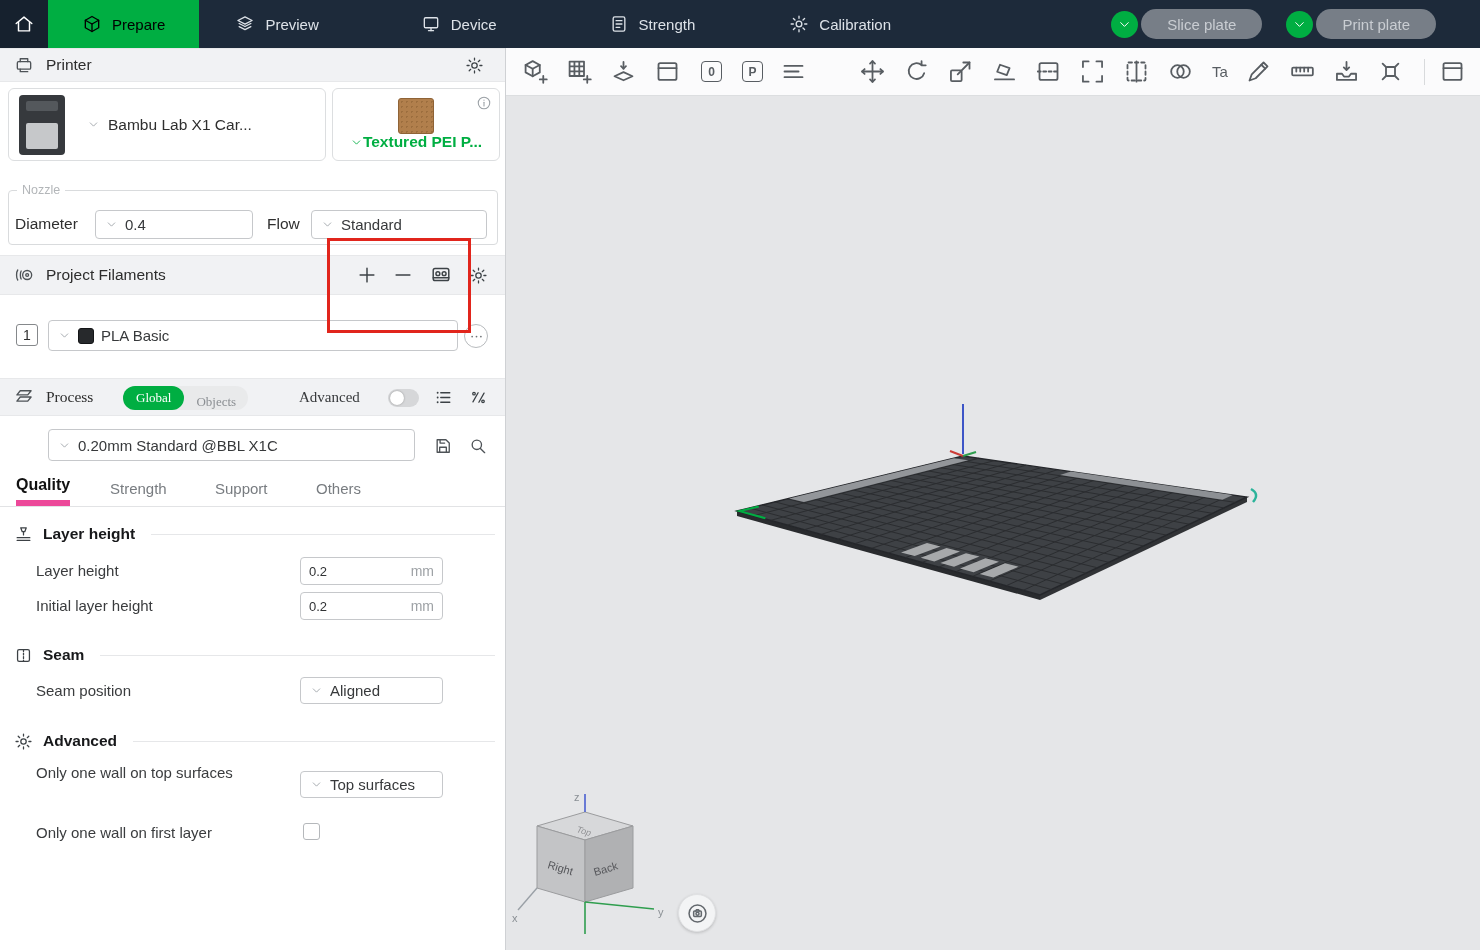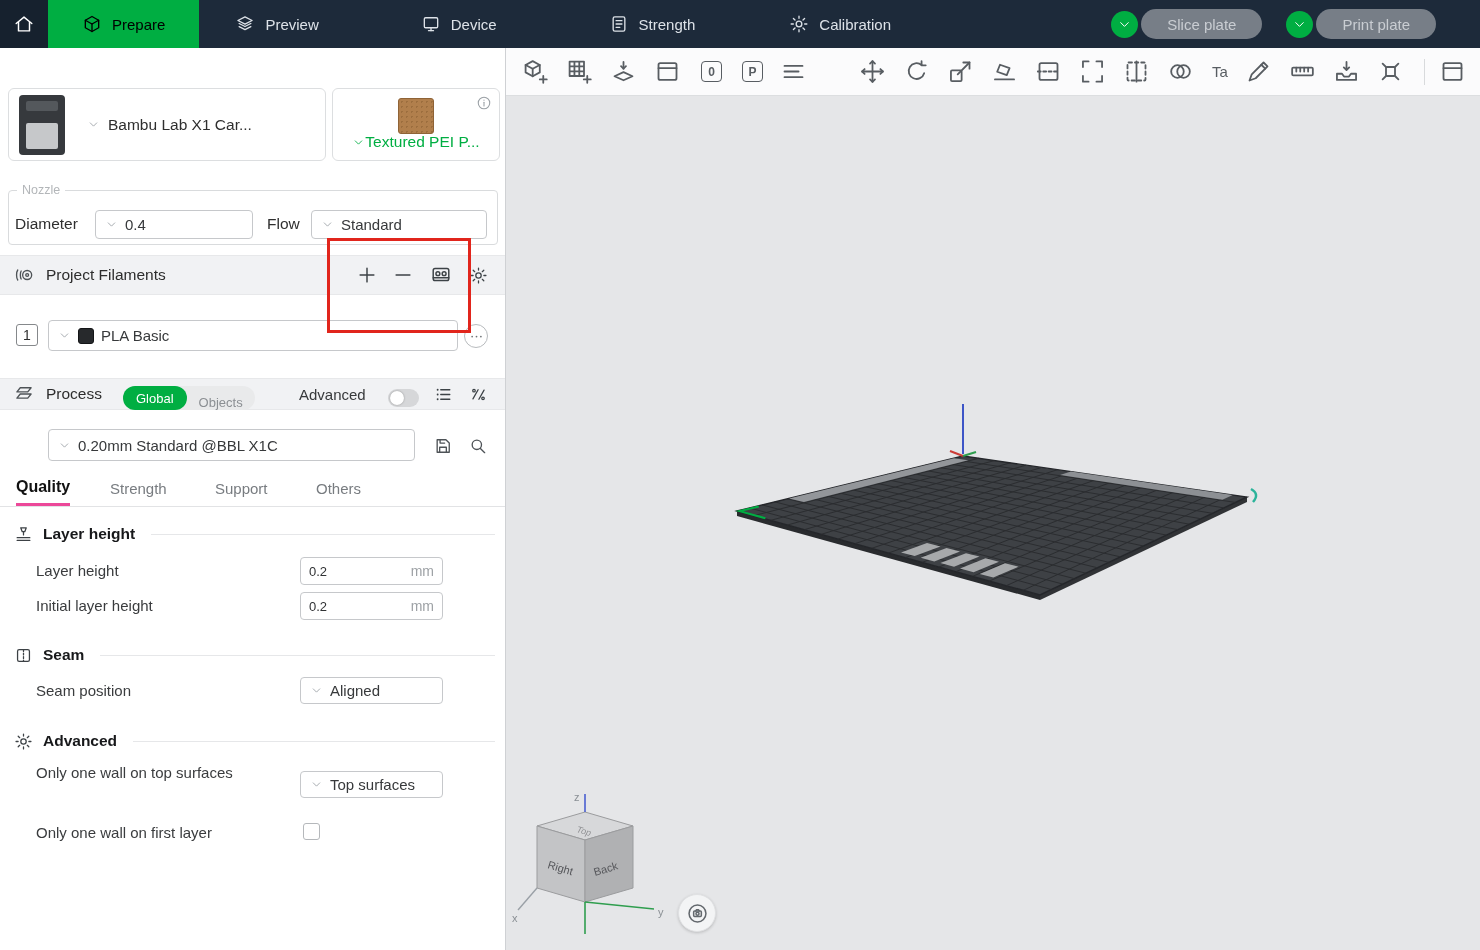--- a/index.html
+++ b/index.html
@@ -23,21 +23,21 @@
   .chev-circle .ticon { width:15px; height:15px; }
   .plate-action-btn { height:30px; border:none; border-radius:15px; background:#777e87; color:#c9cdd2;
                       font-size:15px; padding:0 26px; margin-left:3px; font-family:inherit; cursor:default; }
 
   
   .sidebar { position:absolute; left:0; top:48px; width:506px; bottom:0; background:#fff; border-right:1px solid #cfd1d4; }
   .sec-header { position:absolute; left:0; right:0; background:#f1f2f4; border-top:1px solid #e7e8ea;
                 border-bottom:1px solid #e7e8ea; display:flex; align-items:center; padding:0 14px; }
   #hdr-printer { top:0; height:34px; }
   #hdr-filaments { top:207px; height:40px; }
-  #hdr-process { top:330px; height:32px; }
+  #hdr-process { top:330px; height:38px;font-family:Liberation Serif, serif; }
   .sic { width:20px; height:20px; color:#4e5357; flex:0 0 auto; }
   .sec-title { font-size:15.5px; color:#2d2d2d; margin-left:12px; white-space:nowrap; }
   .hbtn { position:absolute; top:50%; transform:translateY(-50%); width:28px; height:28px; background:none; border:none;
           display:flex; align-items:center; justify-content:center; color:#3c4246; cursor:pointer; padding:0; }
   .hbtn .ticon { width:19px; height:19px; }
   .hbtn.big .ticon { width:22px; height:22px; }
 
   .cards { position:absolute; top:40px; left:0; right:0; height:84px; }
   .card { position:absolute; top:0; height:73px; background:#fff; border:1px solid #dcdee0; border-radius:6px; }
   .printer-card { left:8px; width:318px; display:flex; align-items:center; cursor:pointer; }
@@ -45,21 +45,21 @@
   .printer-thumb::before { content:""; position:absolute; left:7px; right:7px; top:6px; height:10px; background:#54585c; border-radius:2px; }
   .pt-door { position:absolute; left:7px; right:7px; bottom:6px; height:26px; background:#c6c8ca; border-radius:2px; }
   .card-combo { display:flex; align-items:center; gap:8px; margin-left:22px; font-size:15.5px; color:#2f2f2f; }
   .chev-s { width:13px; height:13px; color:#9aa0a5; flex:0 0 auto; }
   .plate-card { left:332px; width:168px; cursor:pointer; }
   .info-ic { position:absolute; right:7px; top:6px; width:16px; height:16px; color:#9aa0a5; cursor:pointer; }
   .plate-thumb { position:absolute; left:50%; transform:translateX(-50%); top:9px; width:36px; height:36px;
                  background:#b17f4c; border:1px solid #8f6336; border-radius:3px;
                  background-image:radial-gradient(#9c6e3e 1px, transparent 1px); background-size:5px 5px; }
   .plate-combo { position:absolute; left:0; right:0; bottom:9px; display:flex; justify-content:center; align-items:center;
-                 gap:0; color:#00ae42; font-size:15.5px; }
+                 gap:0; color:#00ae42; font-size:15.5px;font-weight:bold; }
   .plate-combo .chev-s { color:#00ae42; }
 
   fieldset.nozzle { position:absolute; left:8px; width:490px; top:135px; height:62px; border:1px solid #d9dbdd;
                     border-radius:4px; margin:0; padding:0; }
   fieldset.nozzle legend { margin-left:8px; padding:0 5px; font-size:12.5px; color:#b3b6b9; }
   .noz-lbl { position:absolute; font-size:15.5px; color:#2f2f2f; top:18px; }
   .combo { display:flex; align-items:center; gap:7px; padding:0 9px; border:1px solid #c6c8cb; border-radius:4px;
            background:#fff; font-size:15px; color:#37393b; cursor:pointer; white-space:nowrap; overflow:hidden; }
 
   .filament-row { position:absolute; top:267px; left:0; right:0; height:44px; }
@@ -82,21 +82,21 @@
                    background:#fff; box-shadow:0 0 2px rgba(0,0,0,.35); }
 
   .preset-row { position:absolute; top:377px; left:0; right:0; height:40px; }
   .preset-combo { position:absolute; left:48px; top:4px; width:367px; height:32px; }
   .pr-btn { position:absolute; top:8px; width:26px; height:26px; background:none; border:none; color:#4e5357;
             display:flex; align-items:center; justify-content:center; cursor:pointer; padding:0; }
   .pr-btn .ticon { width:20px; height:20px; }
 
   .ptabs { position:absolute; top:422px; left:0; right:0; height:37px; border-bottom:1px solid #e2e3e5; }
   .ptab { position:absolute; top:0; height:100%; display:flex; align-items:center; font-size:15px; color:#787c80; cursor:pointer; }
-  .ptab.active { color:#111; font-weight:bold; font-size:16px; border-bottom:3px solid #ec4899; }
+  .ptab.active { color:#111; font-weight:bold; font-size:16px; border-bottom:6px solid #ec4899; }
 
   .panel { position:absolute; top:459px; left:0; right:0; bottom:0; }
   .psec { display:flex; align-items:center; margin:0 10px 0 14px; gap:10px; height:30px; }
   .psec .sic2 { width:19px; height:19px; color:#3c4145; flex:0 0 auto; }
   .psec-title { font-size:15.5px; font-weight:bold; color:#17181a; white-space:nowrap; }
   .psec-rule { flex:1; height:1px; background:#e6e7e9; margin-left:6px; }
   .prow { position:relative; height:28px; }
   .prow-label { position:absolute; left:36px; top:50%; transform:translateY(-50%); font-size:15px; color:#3a3c3e;
                 width:250px; line-height:1.35; }
   .prow-ctl { position:absolute; left:300px; top:0; width:143px; height:27px; }
@@ -215,20 +215,38 @@
               </svg>
             </span>
         </button>
         <button class="plate-action-btn">Print plate</button>
       </div>
     </div>
   </header>
 
   <aside class="sidebar">
 
+    <div class="sec-header" id="hdr-printer">
+      <span class="ticon sic">
+          <svg viewBox="0 0 24 24" fill="none" stroke="currentColor" stroke-width="1.6" stroke-linecap="round" stroke-linejoin="round">
+            <rect x="4" y="8" width="16" height="9" rx="1.5"></rect>
+            <path d="M7.5 8 V4.5 H16.5 V8"></path>
+            <path d="M7.5 17 V20 H16.5"></path>
+          </svg>
+        </span>
+      <span class="sec-title">Printer</span>
+      <button class="hbtn" style="left:460px">
+        <span class="ticon">
+            <svg viewBox="0 0 24 24" fill="none" stroke="currentColor" stroke-width="1.6" stroke-linecap="round" stroke-linejoin="round">
+              <circle cx="12" cy="12" r="3.4"></circle>
+              <path d="M12 2.6 V5.2 M12 18.8 V21.4 M2.6 12 H5.2 M18.8 12 H21.4 M5.3 5.3 L7.2 7.2 M16.8 16.8 L18.7 18.7 M18.7 5.3 L16.8 7.2 M7.2 16.8 L5.3 18.7"></path>
+            </svg>
+          </span>
+      </button>
+    </div>
 
     <div class="cards">
       <div class="card printer-card">
         <div class="printer-thumb">
             <div class="pt-door"></div>
           </div>
         <div class="card-combo">
           <span class="ticon chev-s">
               <svg viewBox="0 0 24 24" fill="none" stroke="currentColor" stroke-width="1.6" stroke-linecap="round" stroke-linejoin="round">
                 <path d="M6 9 L12 15 L18 9"></path>

